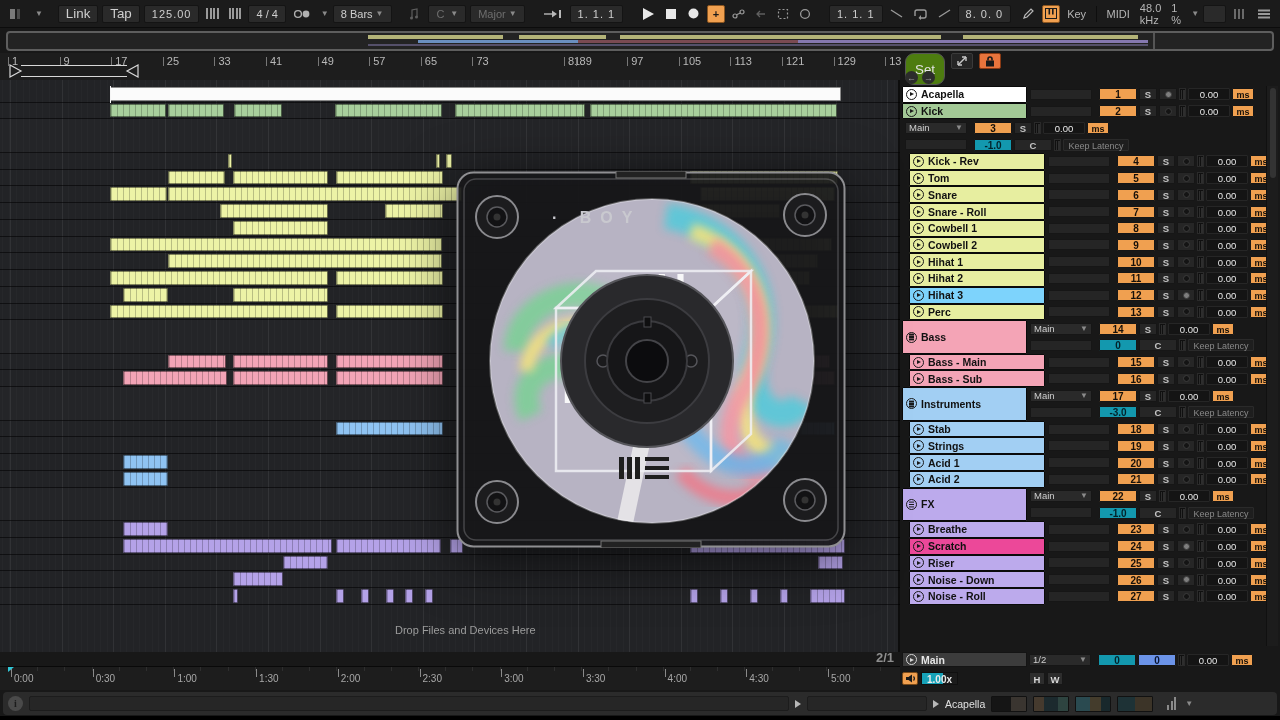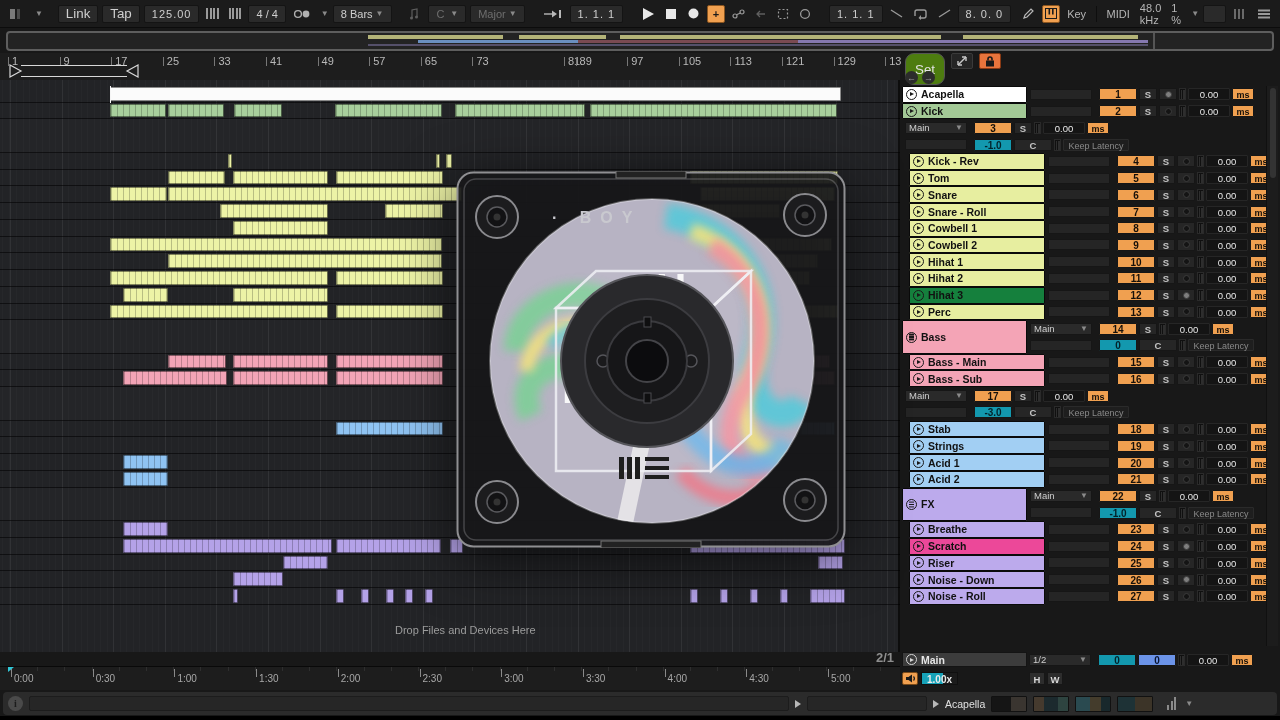--- a/index.html
+++ b/index.html
@@ -725,21 +725,21 @@
             <span class="pmeter">
               <i></i>
               <i></i>
             </span>
             <span class="pdelay">0.00</span>
             <span class="pms">ms</span>
           </div>
         </div>
       </div>
       <div class="prow" style="height: 16.74px;">
-        <div class="pname child" style="background: #15803d;">
+        <div class="pname child" style="background: #7dd3fc;">
           <span class="picon">
             <span class="tri"></span>
           </span>
           <span>Hihat 3</span>
         </div>
         <div class="pright">
           <div class="pcells">
             <span class="pinput"></span>
             <span class="pgap"></span>
             <span class="pnum">12</span>
@@ -861,20 +861,26 @@
             <span class="pmeter">
               <i></i>
               <i></i>
             </span>
             <span class="pdelay">0.00</span>
             <span class="pms">ms</span>
           </div>
         </div>
       </div>
       <div class="prow" style="height: 33.48px;">
+        <div class="pname" style="background: rgb(162, 207, 243);">
+          <span class="picon">
+            <span class="fold"></span>
+          </span>
+          <span>Instruments</span>
+        </div>
         <div class="pright">
           <div class="pcells">
             <span class="proute">
               <b>Main</b>
               <span class="caret">▼</span>
             </span>
             <span class="pgap"></span>
             <span class="pnum">17</span>
             <span class="psmall">S</span>
             <span class="pmeter">

